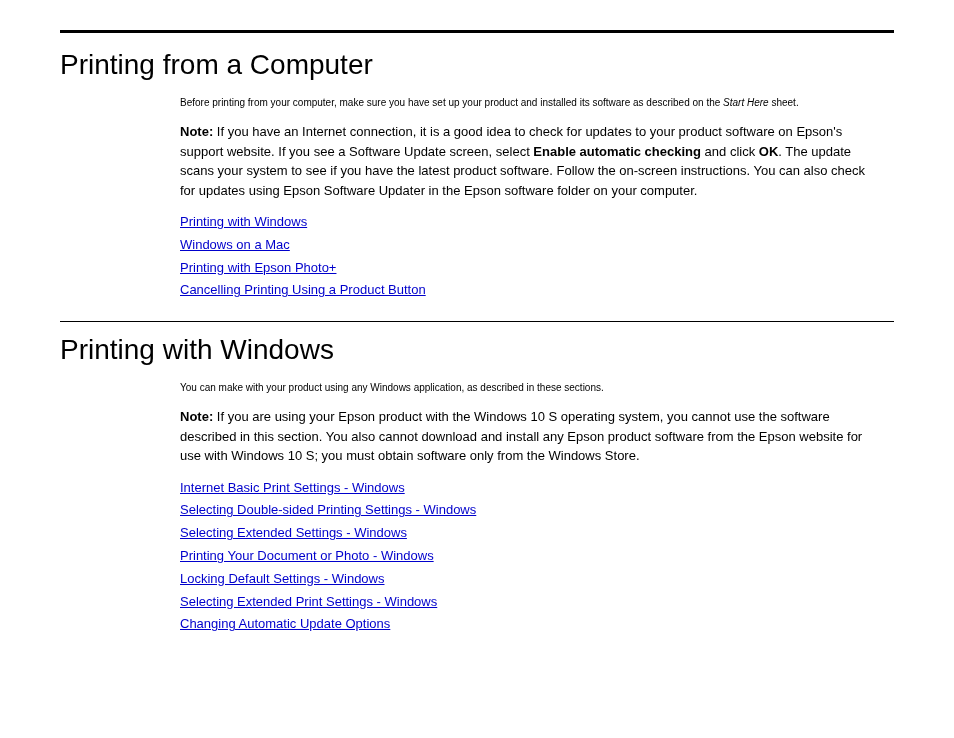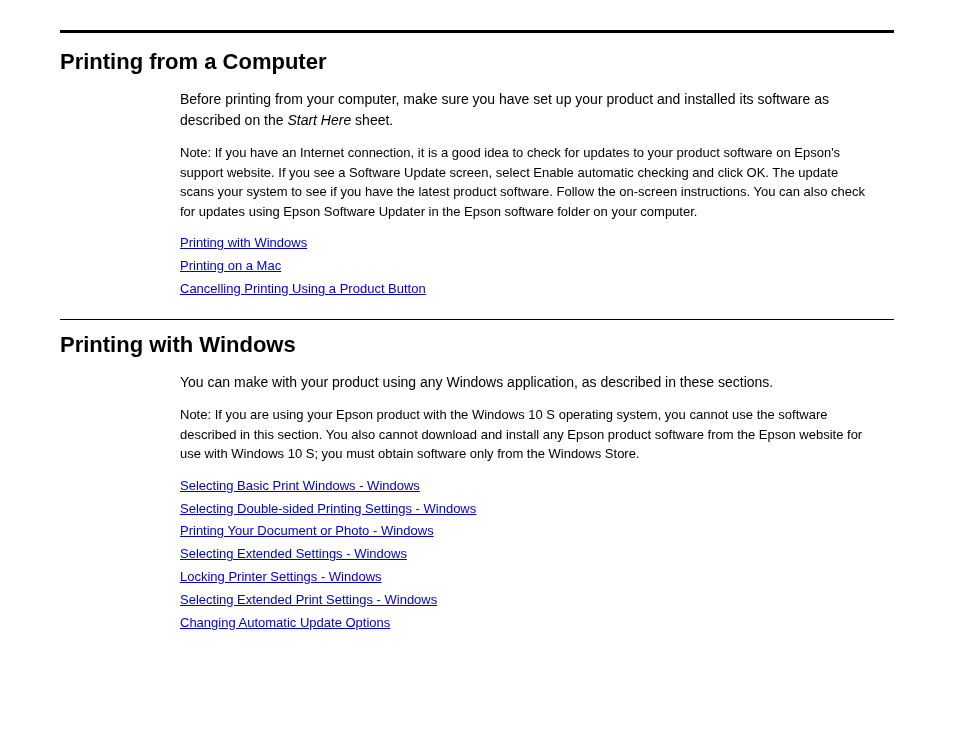--- a/index.html
+++ b/index.html
@@ -26,44 +26,44 @@
       position: relative;
     }
 
     .top-rule {
       border: none;
       border-top: 3px solid #000000;
       margin-bottom: 16px;
     }
 
     .section-title {
-      font-size: 22px;
-      font-weight: bold;
+      font-size: 28px;
+      font-weight: normal;
       margin-bottom: 14px;
     }
 
     .content-block {
       margin-left: 120px;
       margin-right: 20px;
     }
 
     .paragraph {
       margin-bottom: 12px;
       line-height: 1.5;
-      font-size: 14px;
+      font-size: 10px;
     }
 
     .note-paragraph {
       margin-bottom: 12px;
       line-height: 1.5;
       font-size: 13px;
     }
 
     .bold {
-      font-weight: normal;
+      font-weight: bold;
     }
 
     .italic {
       font-style: italic;
     }
 
     .link {
       color: #0000cc;
       text-decoration: underline;
       cursor: pointer;
@@ -104,45 +104,46 @@
       <span>Before printing from your computer, make sure you have set up your product and installed its software as described on the </span><span class="italic">Start Here</span><span> sheet.</span>
     </p>
 
     <p class="note-paragraph">
       <span class="bold">Note:</span><span> If you have an Internet connection, it is a good idea to check for updates to your product software on Epson's support website. If you see a Software Update screen, select </span><span class="bold">Enable automatic checking</span><span> and click </span><span class="bold">OK</span><span>. The update scans your system to see if you have the latest product software. Follow the on-screen instructions. You can also check for updates using Epson Software Updater in the Epson software folder on your computer.</span>
     </p>
 
     <div class="links-section">
 
     <a class="link" href="#">Printing with Windows</a>
-        <a class="link" href="#">Printing on a Mac</a>
+        <a class="link" href="#">Windows on a Mac</a>
+        <a class="link" href="#">Printing with Epson Photo+</a>
         <a class="link" href="#">Cancelling Printing Using a Product Button</a>
       </div>
 
   </div>
 
   <div class="section-gap">
     <hr class="mid-rule">
     <h1 class="section-title">Printing with Windows</h1>
   </div>
 
   <div class="content-block">
 
     <p class="paragraph">You can make with your product using any Windows application, as described in these sections.</p>
 
     <p class="note-paragraph">
       <span class="bold">Note:</span><span> If you are using your Epson product with the Windows 10 S operating system, you cannot use the software described in this section. You also cannot download and install any Epson product software from the Epson website for use with Windows 10 S; you must obtain software only from the Windows Store.</span>
     </p>
 
     <div class="links-section">
 
-    <a class="link" href="#">Selecting Basic Print Windows - Windows</a>
+    <a class="link" href="#">Internet Basic Print Settings - Windows</a>
         <a class="link" href="#">Selecting Double-sided Printing Settings - Windows</a>
+        <a class="link" href="#">Selecting Extended Settings - Windows</a>
         <a class="link" href="#">Printing Your Document or Photo - Windows</a>
-        <a class="link" href="#">Selecting Extended Settings - Windows</a>
-        <a class="link" href="#">Locking Printer Settings - Windows</a>
+        <a class="link" href="#">Locking Default Settings - Windows</a>
         <a class="link" href="#">Selecting Extended Print Settings - Windows</a>
         <a class="link" href="#">Changing Automatic Update Options</a>
       </div>
 
   </div>
 
 </div>
 
 </body></html>

